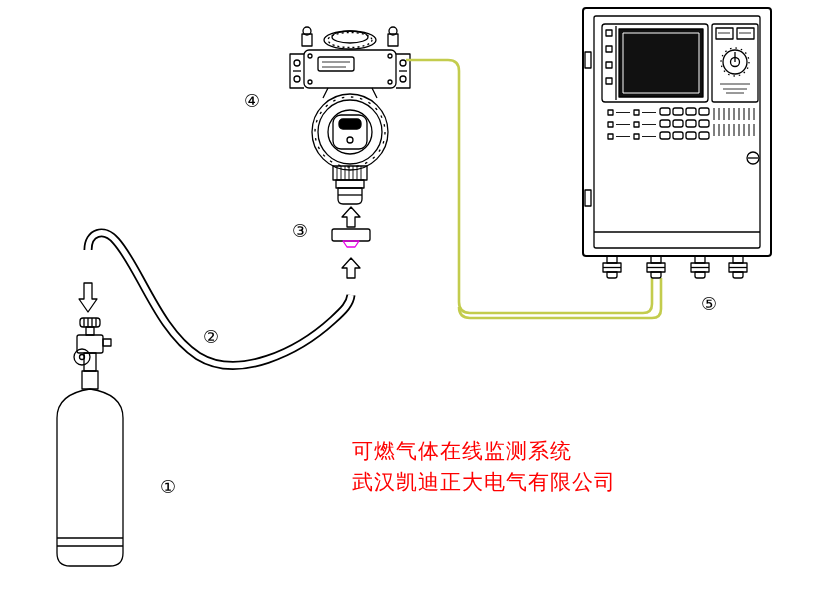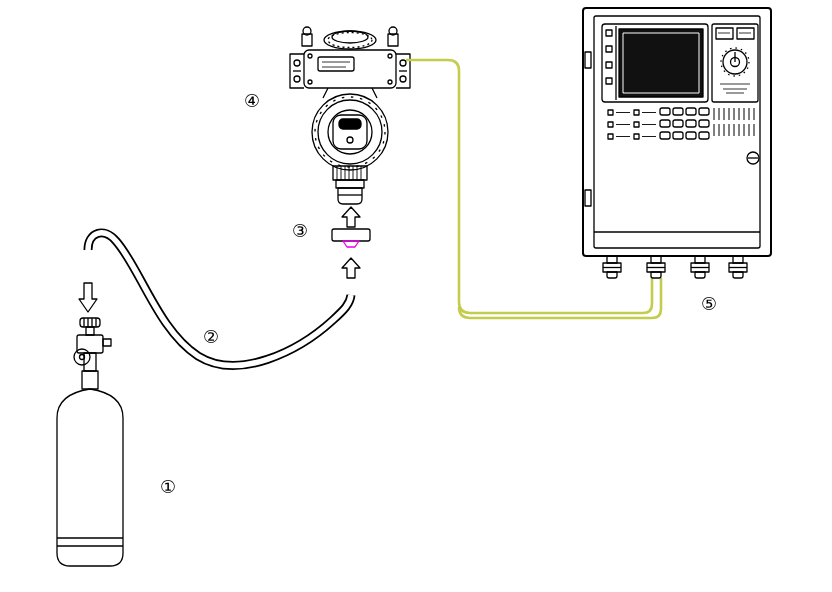--- a/index.html
+++ b/index.html
@@ -187,14 +187,18 @@
       </g>
     </g>
   </svg>
 
   <div class="num-label" style="left:160px;top:478px">①</div>
   <div class="num-label" style="left:203px;top:328px">②</div>
   <div class="num-label" style="left:292px;top:222px">③</div>
   <div class="num-label" style="left:244px;top:92px">④</div>
   <div class="num-label" style="left:701px;top:295px">⑤</div>
 
+  <div class="title-block">
+    <div>可燃气体在线监测系统</div>
+    <div>武汉凯迪正大电气有限公司</div>
+  </div>
 
 </div>
 
 </body></html>

